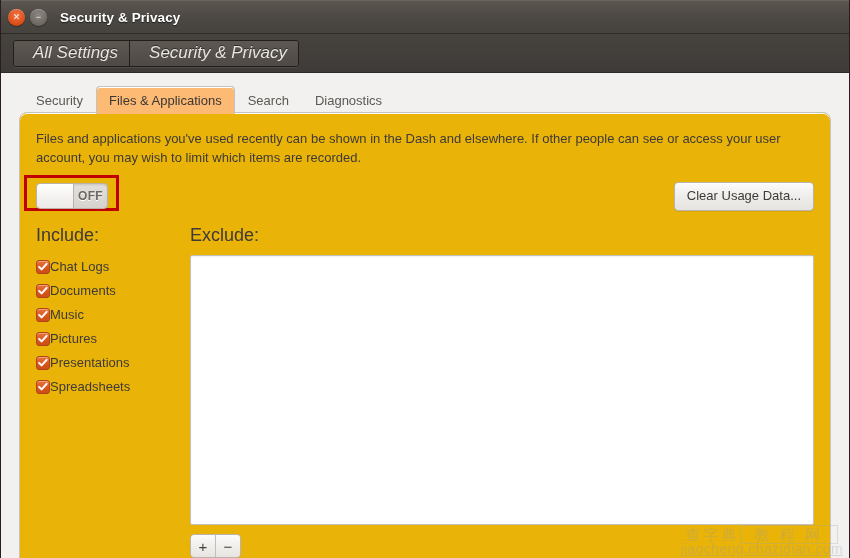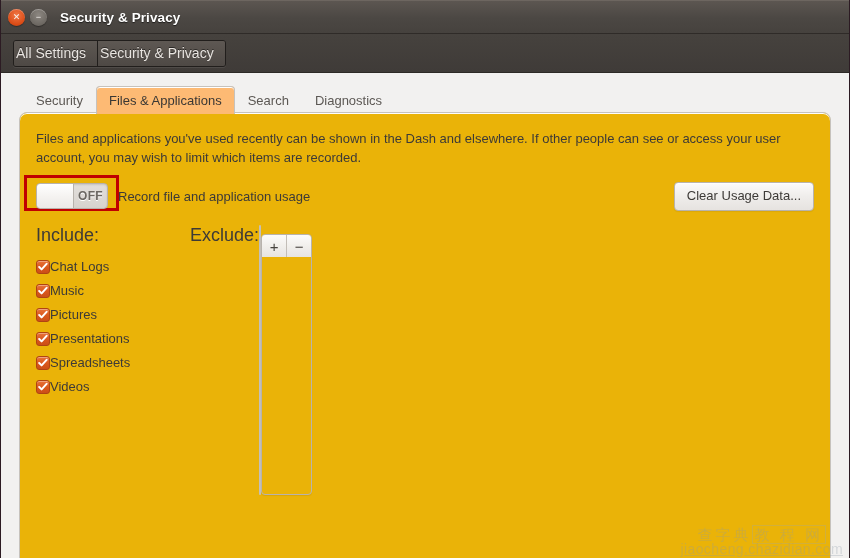--- a/index.html
+++ b/index.html
@@ -93,26 +93,27 @@
   .segmented {
     display: inline-flex;
     border: 1px solid #211e1c;
     border-radius: 3px;
     overflow: hidden;
     box-shadow: 0 1px 0 rgba(255,255,255,0.08);
   }
   .seg-btn {
     background: linear-gradient(to bottom, #5e5853 0%, #4e4945 100%);
     color: #e8e4e0;
-    font-size: 14px;
-    padding: 4px 11px 5px 2px;
+    font-size: 17px;
+    padding: 4px 11px 5px 19px;
     text-shadow: 0 -1px 0 rgba(0,0,0,0.5);
     border-right: 1px solid #211e1c;
     line-height: 16px;
     white-space: nowrap;
+    font-style: italic;
   }
   .seg-btn:last-child { border-right: none; }
 
   
   #content {
     flex: 1 1 auto;
     position: relative;
     background: #f2f1f0;
     padding: 12px 18px 12px 18px;
     box-sizing: border-box;
@@ -280,21 +281,21 @@
   .check-label {
     font-size: 13px;
     color: #3d3a37;
     line-height: 16px;
   }
 
   #exclude-col {
     flex: 1 1 auto;
     margin-left: 22px;
     display: flex;
-    flex-direction: row;
+    flex-direction: column;
   }
   #exclude-list {
     background: #ffffff;
     border: 1px solid #c3bfba;
     border-radius: 2px;
     height: 270px;
     box-sizing: border-box;
     box-shadow: inset 0 1px 2px rgba(0,0,0,0.06);
   }
   #exclude-actions {
@@ -334,21 +335,21 @@
   }
   #wm-cn {
     font-size: 15px;
     color: #8d9aa6;
     letter-spacing: 3px;
     line-height: 17px;
     white-space: nowrap;
   }
   #wm-cn .boxed {
     border: 1px solid #9aa6b1;
-    padding: 0 2px;
+    padding: 0 14px;
   }
   #wm-url {
     font-size: 14px;
     color: #8d9aa6;
     letter-spacing: .4px;
     line-height: 12px;
     white-space: nowrap;
     text-decoration: underline;
   }
 </style>
@@ -388,39 +389,46 @@
       <div id="description">Files and applications you've used recently can be shown in the Dash and elsewhere. If other people can see or access your user account, you may wish to limit which items are recorded.</div>
 
       <div id="toggle-row">
         <div id="toggle-highlight"></div>
 
         <div id="usage-switch">
           <div id="switch-knob"></div>
           <div id="switch-label">OFF</div>
         </div>
 
-        <div id="switch-caption">Record file and application usage</div>
 
         <div id="clear-usage-btn">Clear Usage Data...</div>
       </div>
 
       <div id="columns">
 
         <div id="include-col">
           <span class="col-label">Include:</span>
 
           <div class="check-item">
             <span class="checkbox">
               <svg width="10" height="10" viewBox="0 0 10 10">
                   <path d="M1.2 5.0 L3.6 7.4 L8.6 1.8" stroke="#ffffff" stroke-width="2" fill="none" stroke-linecap="round" stroke-linejoin="round"></path>
                 </svg>
             </span>
             <span class="check-label">Chat Logs</span>
           </div>
 
+          <div class="check-item">
+            <span class="checkbox">
+              <svg width="10" height="10" viewBox="0 0 10 10">
+                  <path d="M1.2 5.0 L3.6 7.4 L8.6 1.8" stroke="#ffffff" stroke-width="2" fill="none" stroke-linecap="round" stroke-linejoin="round"></path>
+                </svg>
+            </span>
+            <span class="check-label">Documents</span>
+          </div>
 
           <div class="check-item">
             <span class="checkbox">
               <svg width="10" height="10" viewBox="0 0 10 10">
                   <path d="M1.2 5.0 L3.6 7.4 L8.6 1.8" stroke="#ffffff" stroke-width="2" fill="none" stroke-linecap="round" stroke-linejoin="round"></path>
                 </svg>
             </span>
             <span class="check-label">Music</span>
           </div>
 
@@ -444,28 +452,20 @@
 
           <div class="check-item">
             <span class="checkbox">
               <svg width="10" height="10" viewBox="0 0 10 10">
                   <path d="M1.2 5.0 L3.6 7.4 L8.6 1.8" stroke="#ffffff" stroke-width="2" fill="none" stroke-linecap="round" stroke-linejoin="round"></path>
                 </svg>
             </span>
             <span class="check-label">Spreadsheets</span>
           </div>
 
-          <div class="check-item">
-            <span class="checkbox">
-              <svg width="10" height="10" viewBox="0 0 10 10">
-                  <path d="M1.2 5.0 L3.6 7.4 L8.6 1.8" stroke="#ffffff" stroke-width="2" fill="none" stroke-linecap="round" stroke-linejoin="round"></path>
-                </svg>
-            </span>
-            <span class="check-label">Videos</span>
-          </div>
         </div>
 
         <div id="exclude-col">
           <span class="col-label">Exclude:</span>
           <div id="exclude-list"></div>
           <div id="exclude-actions">
             <div class="pm-group">
               <div class="pm-btn">+</div>
               <div class="pm-btn">−</div>
             </div>

